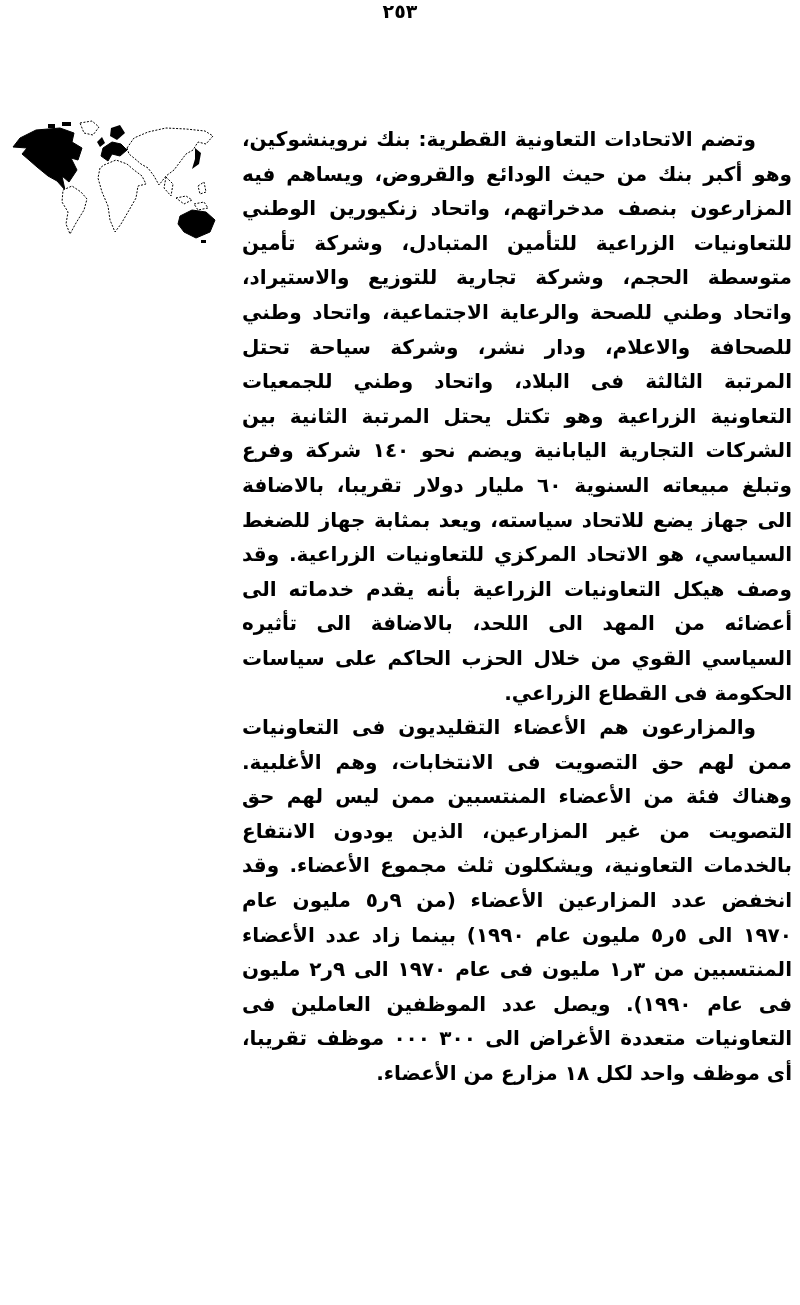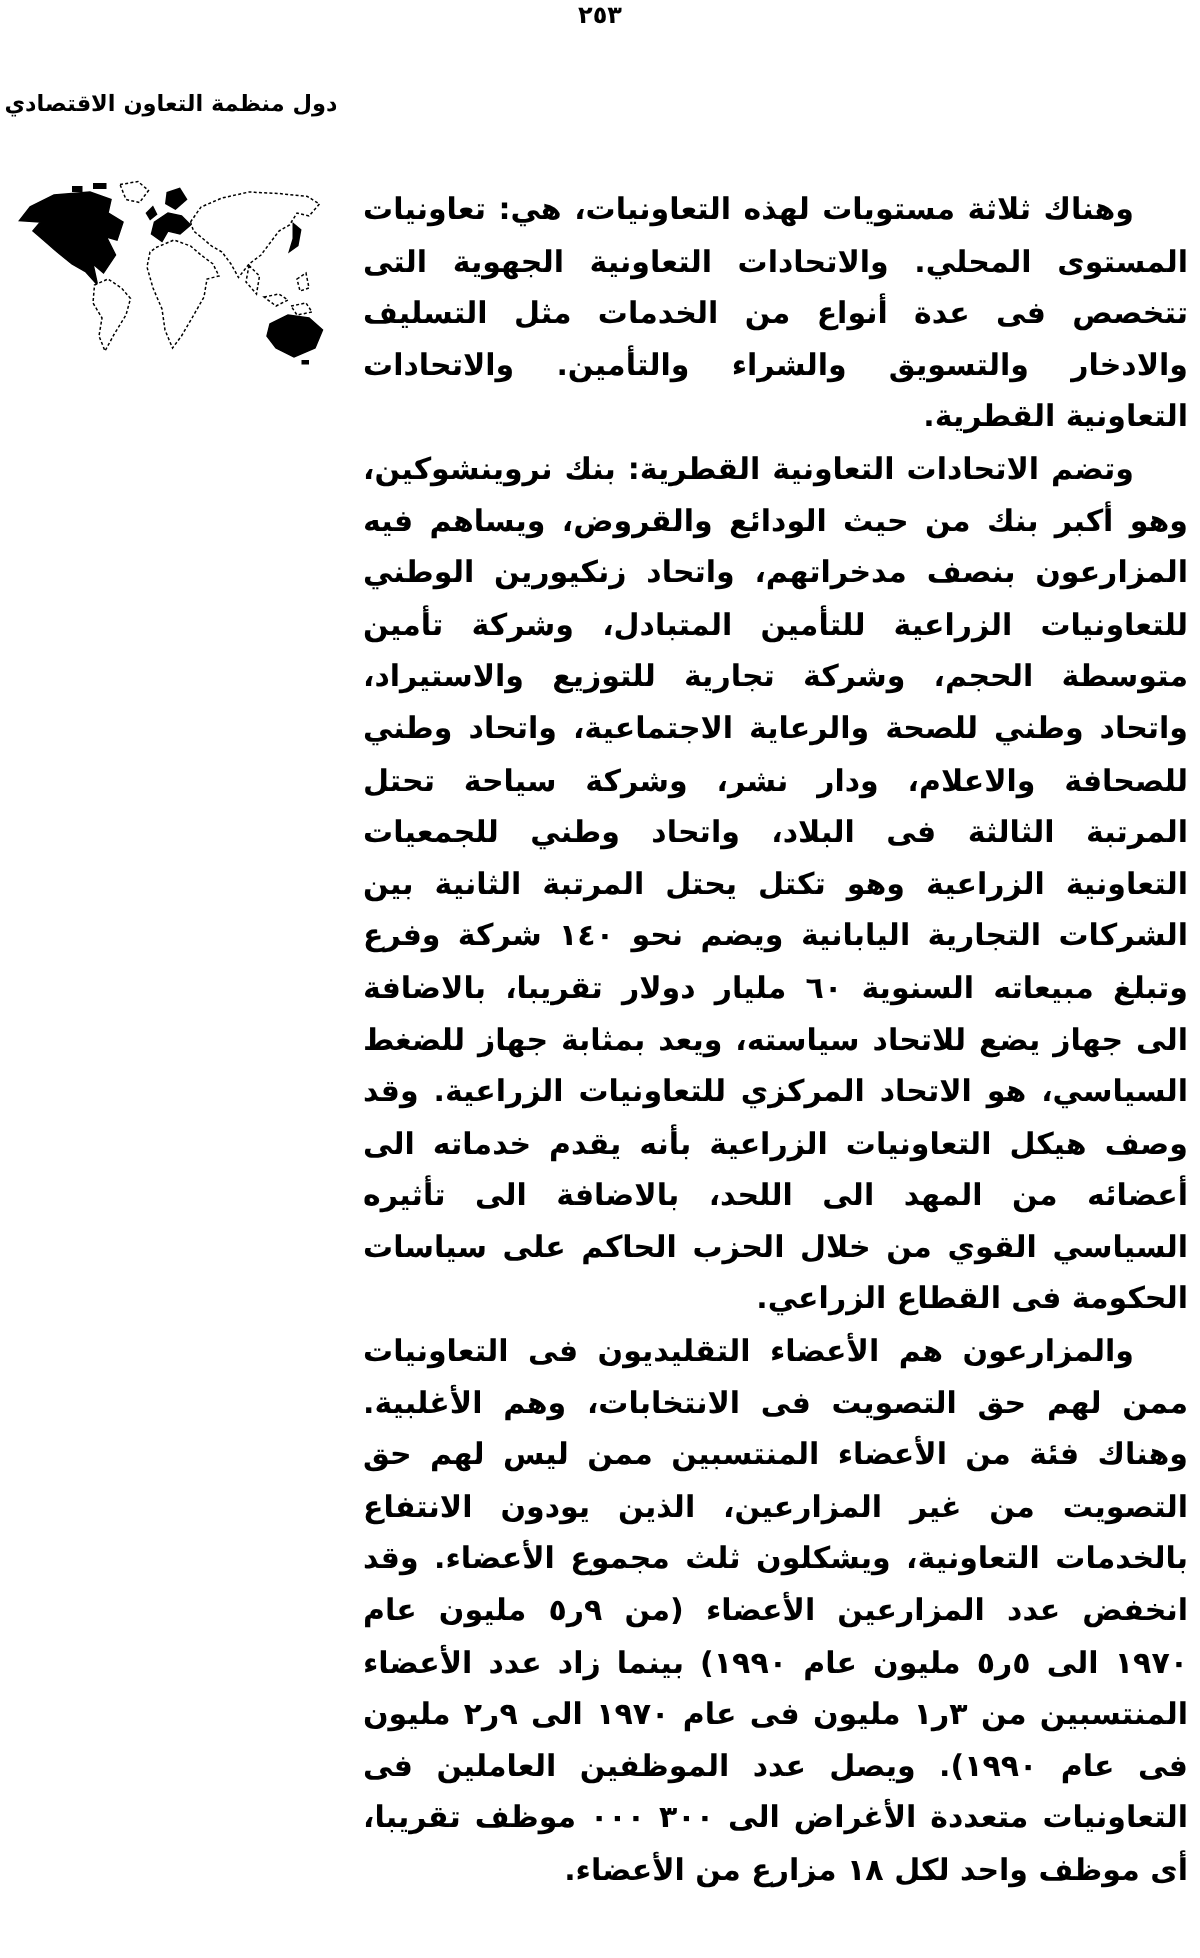--- a/index.html
+++ b/index.html
@@ -11,21 +11,21 @@
     font-family: "DejaVu Sans", sans-serif;
     color: #000000;
     overflow: hidden;
   }
   .page-number {
     position: absolute;
     top: 0px;
     left: 0;
     width: 800px;
     text-align: center;
-    font-size: 16px;
+    font-size: 19px;
     font-weight: bold;
     direction: rtl;
   }
   .sidebar-caption {
     position: absolute;
     top: 56px;
     left: 0;
     width: 228px;
     text-align: center;
     direction: rtl;
@@ -54,21 +54,20 @@
   }
   .text-col p { margin: 0; padding: 0; }
   .text-col p.indent { text-indent: 36px; }
 </style>
 </head>
 <body>
 
 <div class="page-number">٢٥٣</div>
 
 <div class="sidebar-caption">
-  <div>دول منظمة التعاون الاقتصادي</div>
 </div>
 
 <div class="map-wrap">
   <svg width="212" height="124" viewBox="0 0 212 124" xmlns="http://www.w3.org/2000/svg">
 
     <path d="M12,18 L28,10 L52,8 L66,13 L64,22 L74,28 L70,40 L63,38 L69,50 L61,62 L54,56 L57,70 L49,61 L40,56 L29,47 L21,40 L14,34 L19,28 L5,27 Z" fill="#000" stroke="#000" stroke-width="1"></path>
     <rect x="40" y="4" width="7" height="4" fill="#000"></rect>
     <rect x="54" y="2" width="9" height="4" fill="#000"></rect>
 
     <path d="M72,3 L84,1 L91,7 L85,15 L76,13 Z" fill="#fff" stroke="#000" stroke-width="1" stroke-dasharray="2 1.5"></path>
@@ -90,17 +89,16 @@
     <path d="M168,78 L178,76 L184,80 L176,84 Z" fill="#fff" stroke="#000" stroke-width="1" stroke-dasharray="2 1.5"></path>
     <path d="M186,84 L196,82 L200,88 L190,90 Z" fill="#fff" stroke="#000" stroke-width="1" stroke-dasharray="2 1.5"></path>
     <path d="M190,66 L196,62 L198,72 L192,74 Z" fill="#fff" stroke="#000" stroke-width="1" stroke-dasharray="2 1.5"></path>
 
     <path d="M172,96 L184,90 L198,92 L207,100 L202,112 L188,118 L176,112 L170,104 Z" fill="#000" stroke="#000" stroke-width="1"></path>
     <rect x="193" y="120" width="5" height="3" fill="#000"></rect>
   </svg>
 </div>
 
 <div class="text-col">
-  <p class="indent">وهناك ثلاثة مستويات لهذه التعاونيات، هي: تعاونيات المستوى المحلي. والاتحادات التعاونية الجهوية التى تتخصص فى عدة أنواع من الخدمات مثل التسليف والادخار والتسويق والشراء والتأمين. والاتحادات التعاونية القطرية.</p>
   <p class="indent">وتضم الاتحادات التعاونية القطرية: بنك نروينشوكين، وهو أكبر بنك من حيث الودائع والقروض، ويساهم فيه المزارعون بنصف مدخراتهم، واتحاد زنكيورين الوطني للتعاونيات الزراعية للتأمين المتبادل، وشركة تأمين متوسطة الحجم، وشركة تجارية للتوزيع والاستيراد، واتحاد وطني للصحة والرعاية الاجتماعية، واتحاد وطني للصحافة والاعلام، ودار نشر، وشركة سياحة تحتل المرتبة الثالثة فى البلاد، واتحاد وطني للجمعيات التعاونية الزراعية وهو تكتل يحتل المرتبة الثانية بين الشركات التجارية اليابانية ويضم نحو ١٤٠ شركة وفرع وتبلغ مبيعاته السنوية ٦٠ مليار دولار تقريبا، بالاضافة الى جهاز يضع للاتحاد سياسته، ويعد بمثابة جهاز للضغط السياسي، هو الاتحاد المركزي للتعاونيات الزراعية. وقد وصف هيكل التعاونيات الزراعية بأنه يقدم خدماته الى أعضائه من المهد الى اللحد، بالاضافة الى تأثيره السياسي القوي من خلال الحزب الحاكم على سياسات الحكومة فى القطاع الزراعي.</p>
   <p class="indent">والمزارعون هم الأعضاء التقليديون فى التعاونيات ممن لهم حق التصويت فى الانتخابات، وهم الأغلبية. وهناك فئة من الأعضاء المنتسبين ممن ليس لهم حق التصويت من غير المزارعين، الذين يودون الانتفاع بالخدمات التعاونية، ويشكلون ثلث مجموع الأعضاء. وقد انخفض عدد المزارعين الأعضاء (من ٩ر٥ مليون عام ١٩٧٠ الى ٥ر٥ مليون عام ١٩٩٠) بينما زاد عدد الأعضاء المنتسبين من ٣ر١ مليون فى عام ١٩٧٠ الى ٩ر٢ مليون فى عام ١٩٩٠). ويصل عدد الموظفين العاملين فى التعاونيات متعددة الأغراض الى ٣٠٠ ٠٠٠ موظف تقريبا، أى موظف واحد لكل ١٨ مزارع من الأعضاء.</p>
 
 </div>
 
 </body></html>

